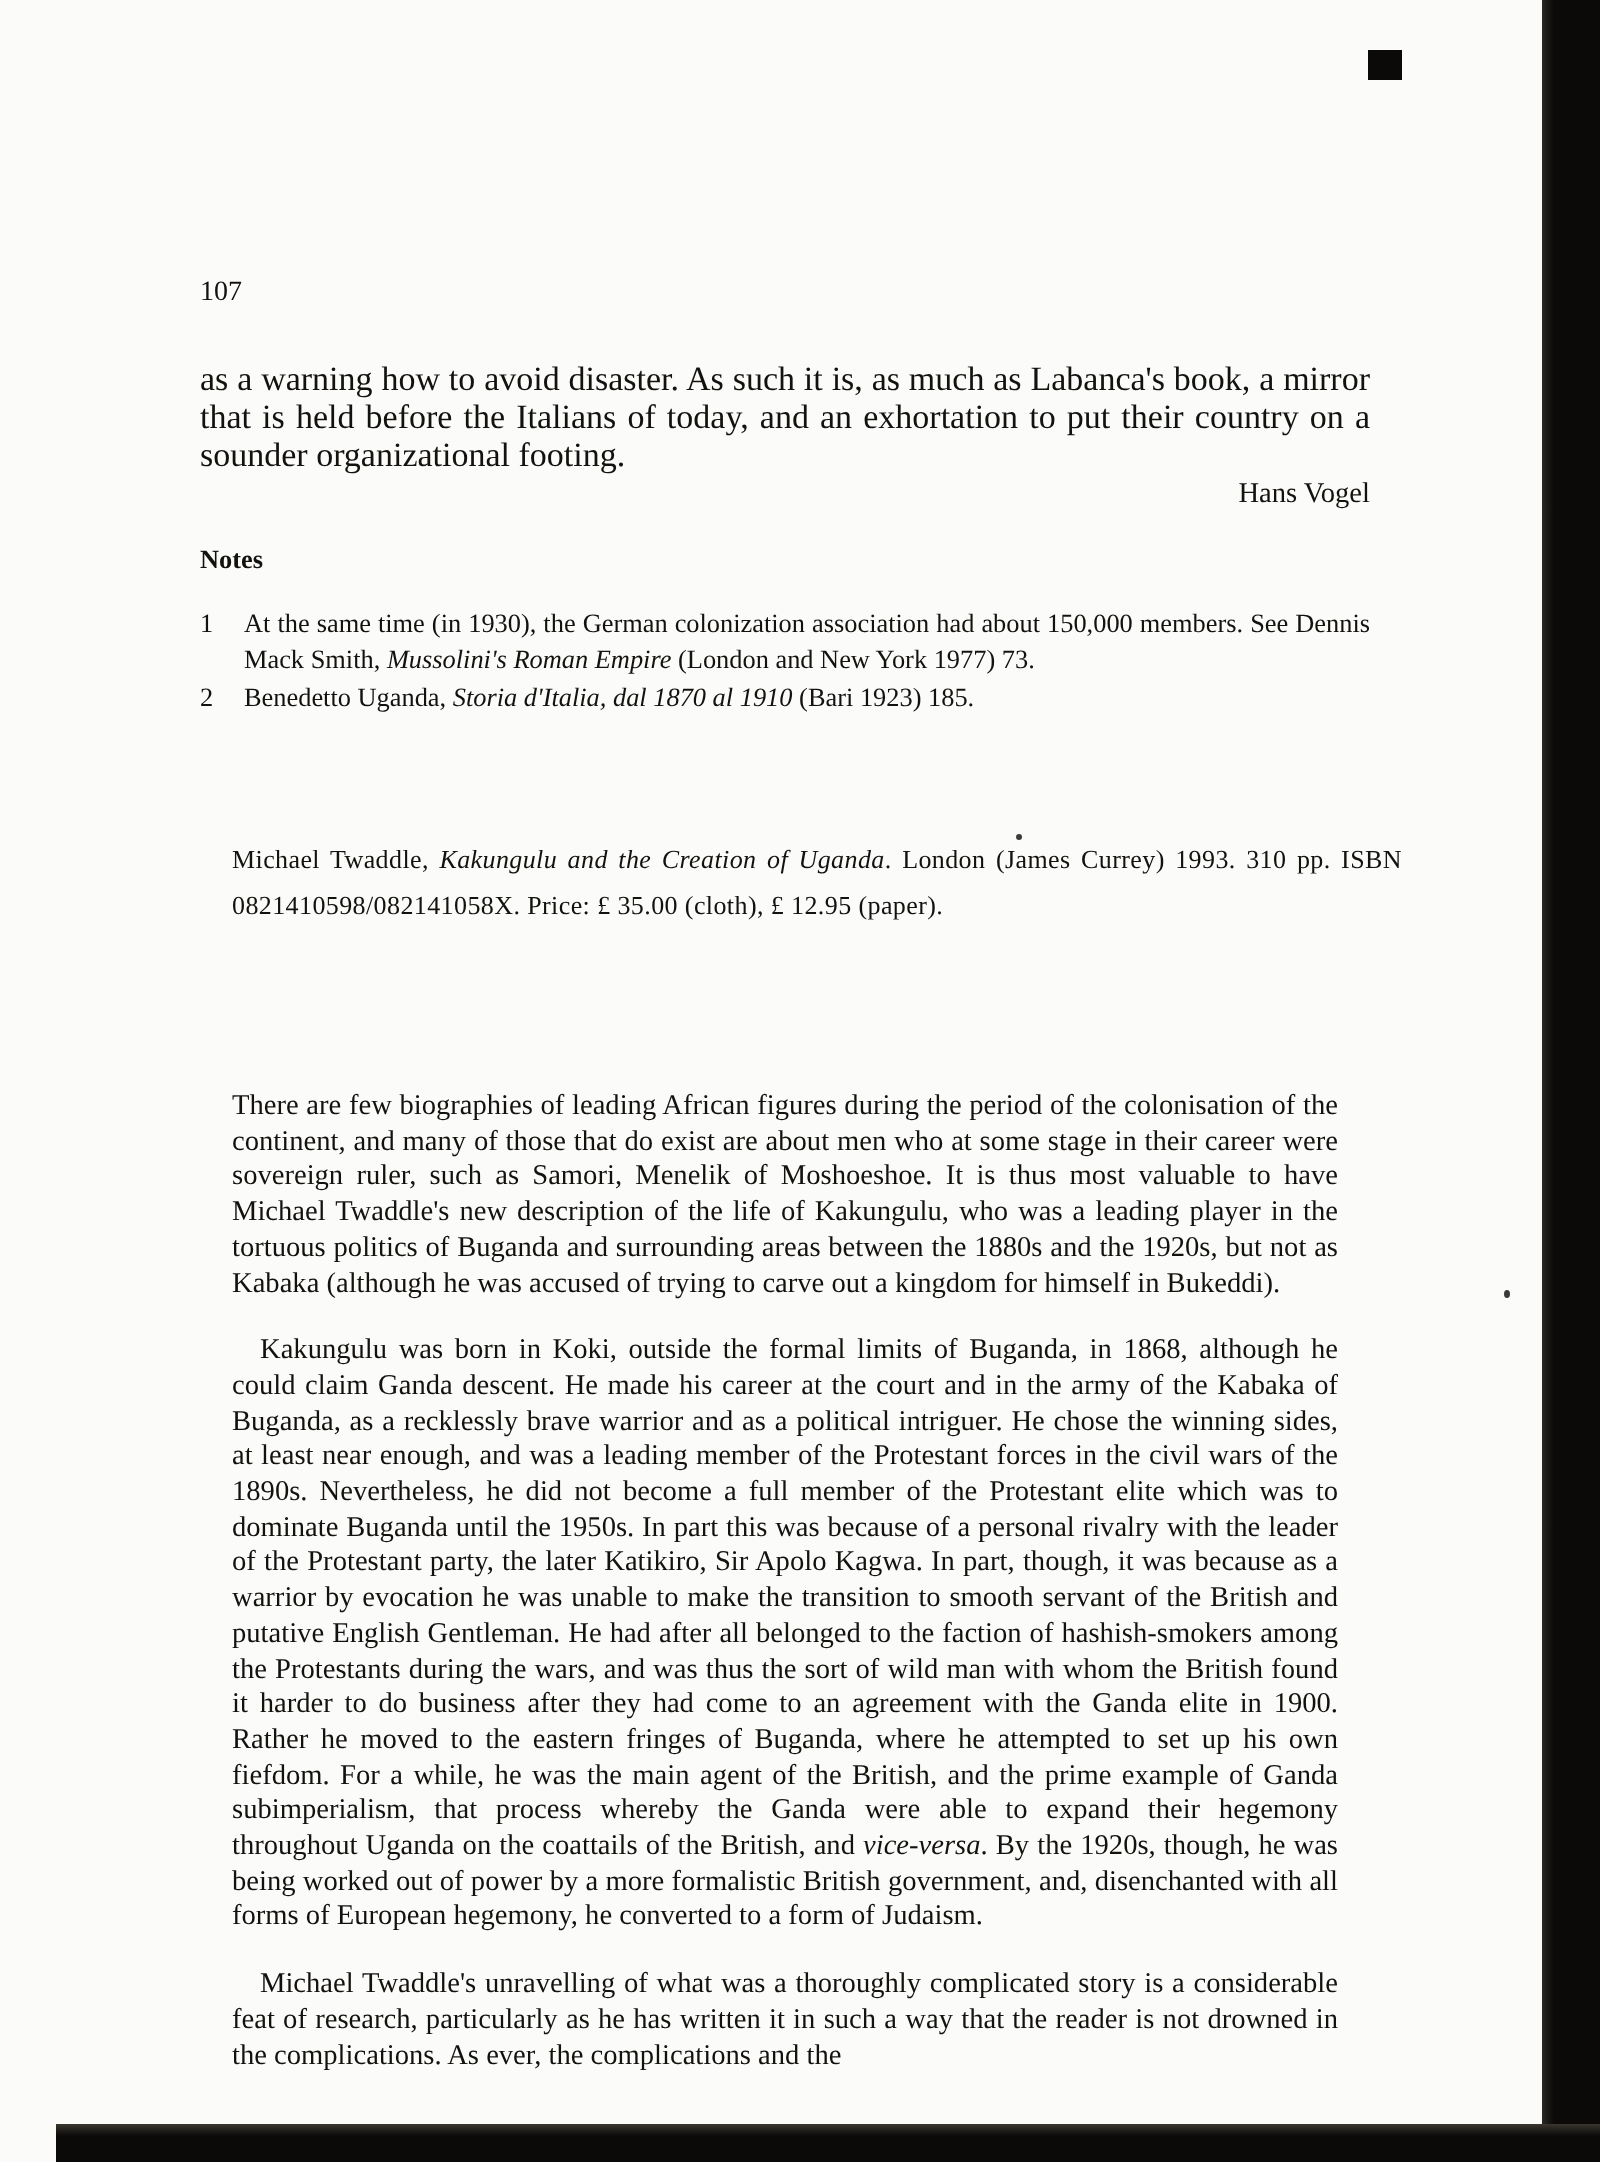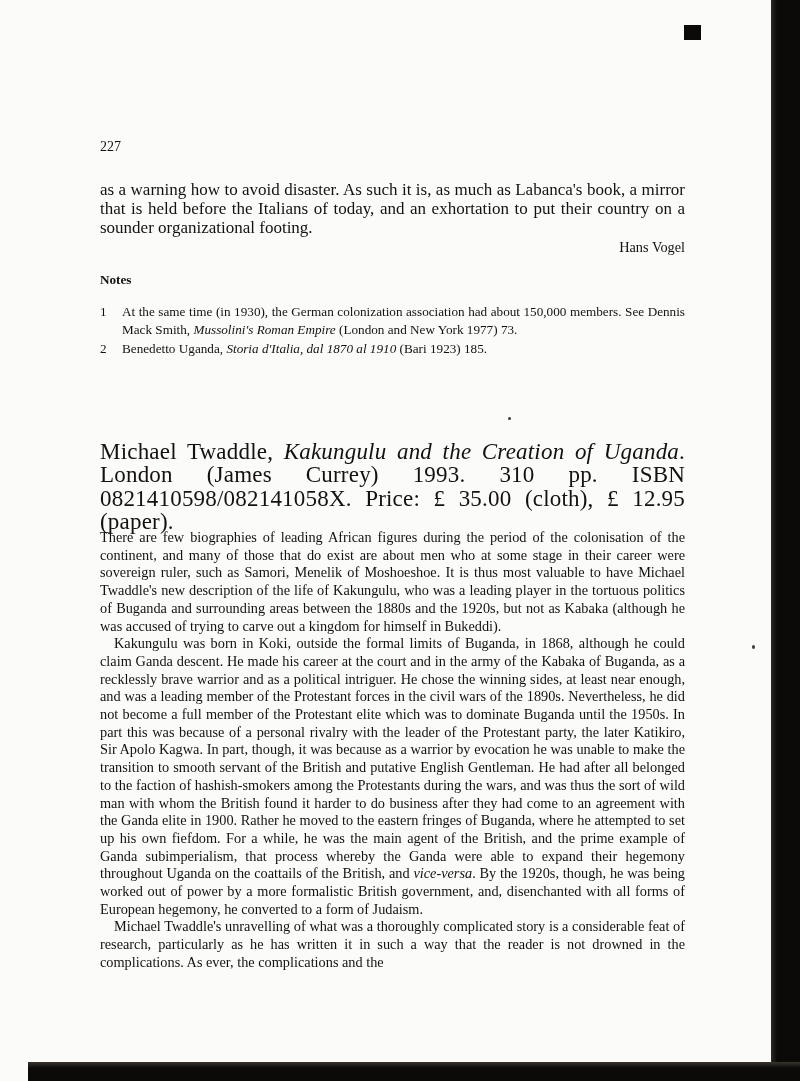--- a/index.html
+++ b/index.html
@@ -19,29 +19,30 @@
   .intro     { top: 180px; font-size: 17px; line-height: 19px; text-align: justify; }
   .author    { top: 239px; font-size: 14.3px; text-align: right; }
   .notes-hd  { top: 272px; font-size: 13.2px; font-weight: bold; }
   .notes     { top: 303px; font-size: 13.2px; line-height: 18px; }
   .note      { display: flex; }
   .note + .note { margin-top: 1px; }
   .note .num   { flex: 0 0 22px; width: 22px; }
   .note .ntext { flex: 1; text-align: justify; }
 
   .heading {
-    top: 440px;
-    font-size: 23px;
+    top: 418px;
+    font-size: 13px;
     line-height: 23.3px;
     text-align: justify;
     letter-spacing: 0.2px;
+    margin-left: 16px;
   }
 
   .bodytext { top: 529px; font-size: 14.3px; line-height: 17.7px; }
-  .bodytext p { margin: 0; text-align: justify; }
+  .bodytext p { margin: 16px; text-align: justify; }
   .bodytext p + p { text-indent: 14px; }
 
   .scan-right {
     position: absolute; top: 0; right: 0;
     width: 29px; height: 1081px;
     background: linear-gradient(to right, #2b2824 0px, #0b0a09 6px, #0b0a09 100%);
   }
   .scan-bottom {
     position: absolute; left: 28px; right: 0; top: 1062px; height: 19px;
     background: linear-gradient(to bottom, #3a362f 0px, #0b0a09 6px, #0b0a09 100%);
@@ -50,21 +51,21 @@
     position: absolute; left: 684px; top: 25px; width: 17px; height: 15px;
     background: #0b0a09;
   }
   .speck { position: absolute; background: #3c3a36; border-radius: 50%; }
 </style>
 </head>
 <body>
 
 <div class="page">
 
-  <div class="block pagenum">227</div>
+  <div class="block pagenum">107</div>
 
   <div class="block intro">as a warning how to avoid disaster. As such it is, as much as Labanca's book, a mirror that is held before the Italians of today, and an exhortation to put their country on a sounder organizational footing.</div>
 
   <div class="block author">Hans Vogel</div>
 
   <div class="block notes-hd">Notes</div>
 
   <div class="block notes">
     <div class="note">
       <span class="num">1</span>

